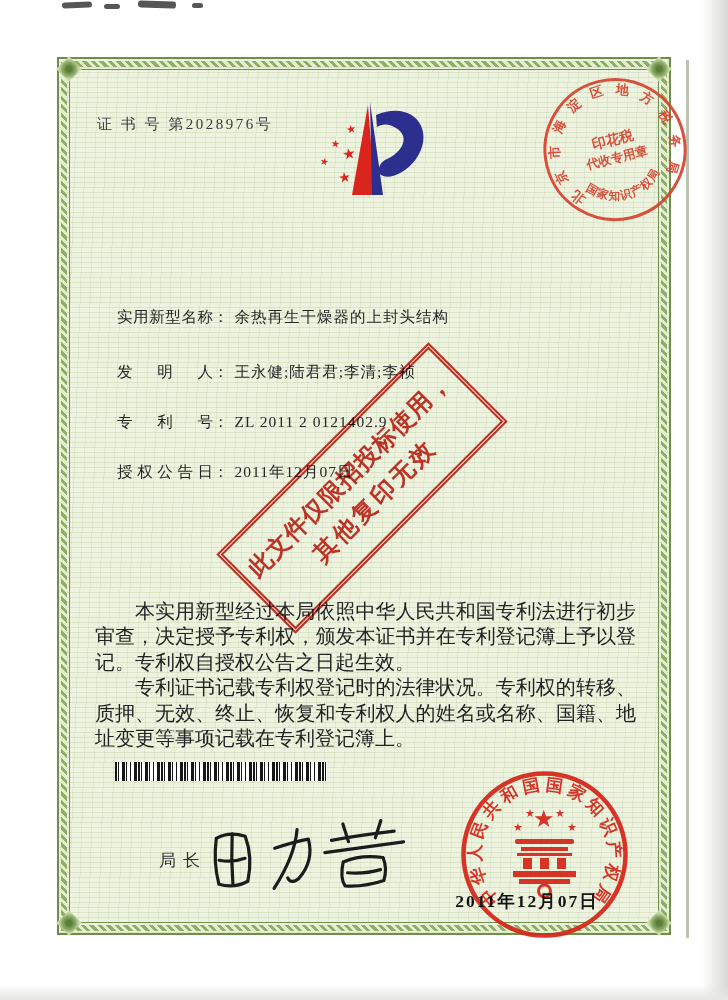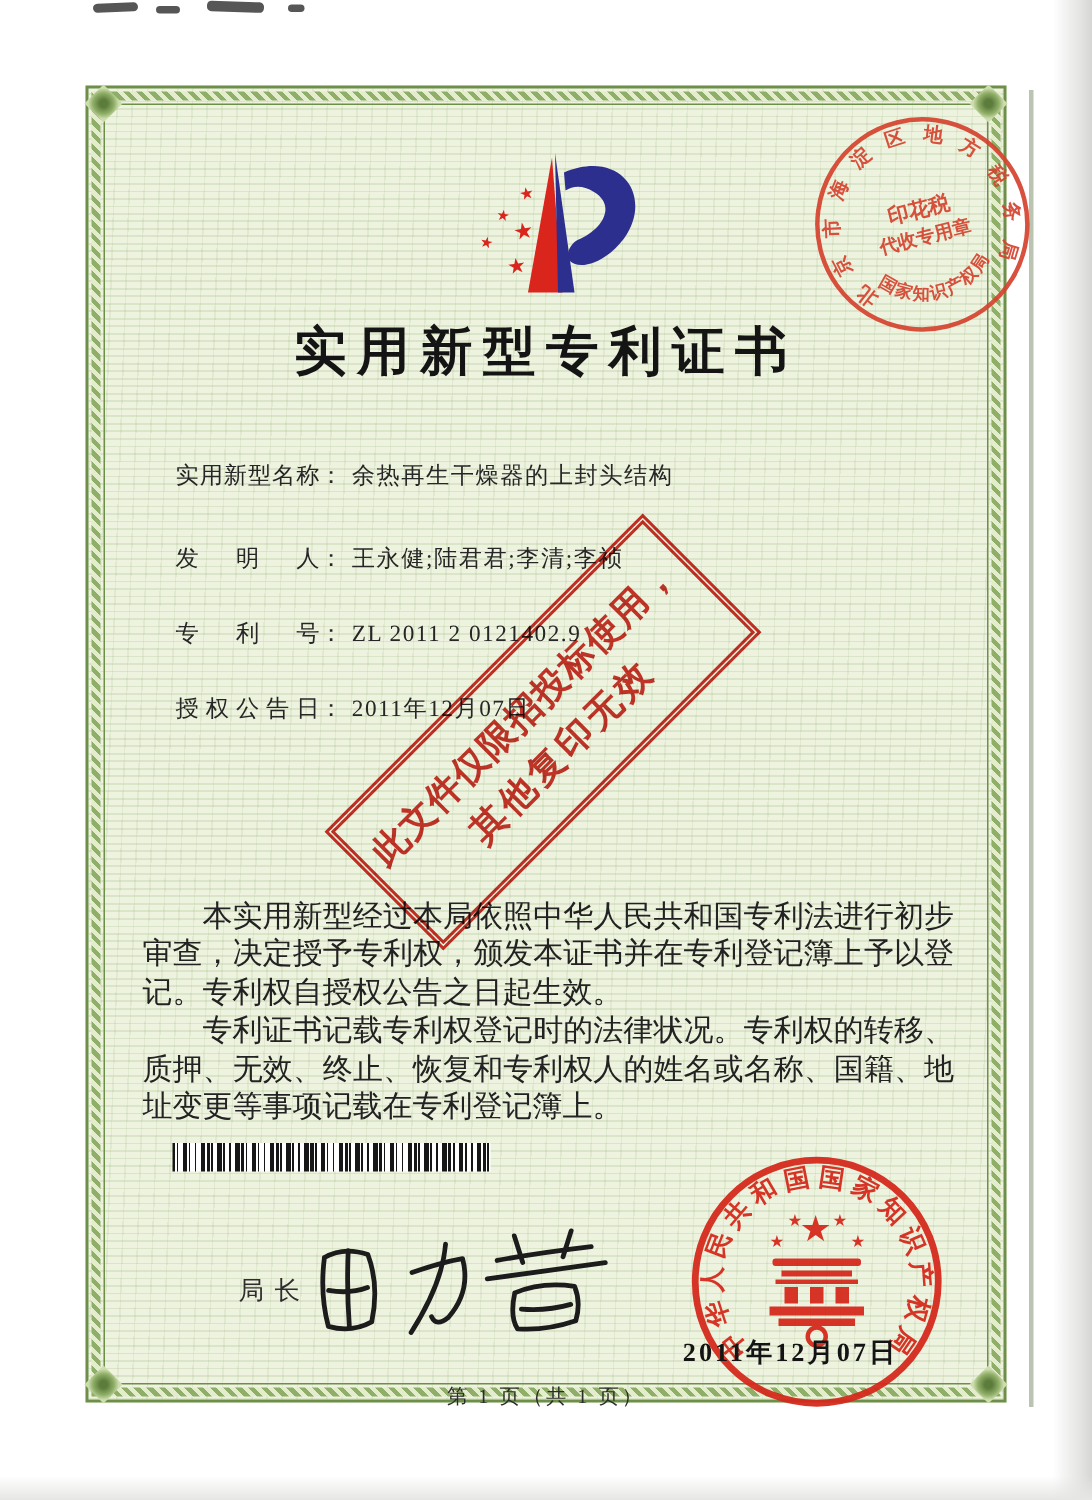--- a/index.html
+++ b/index.html
@@ -92,35 +92,35 @@
 <div class="paper-edge-line"></div>
 
 <div class="cert">
   <div class="band"></div>
   <div class="innerline"></div>
   <div class="corner tl"></div>
   <div class="corner tr"></div>
   <div class="corner bl"></div>
   <div class="corner br"></div>
 
+  <div class="cert-no">证 书 号 第2028976号</div>
 
   <div class="logo">
     <svg width="150" height="106" viewBox="0 0 150 106">
       <polygon points="82,8 89,98 66,98" fill="#da251d"></polygon>
       <polygon points="84,5 97,98 86,98" fill="#2d2f8e"></polygon>
       <path d="M 90,18 C 128,2 150,34 130,62 C 119,77 101,84 94,77 C 91,72 94,66 99,63 C 116,56 125,40 110,31 C 102,26 96,27 91,30 Z" fill="#2d2f8e"></path>
       <text x="60" y="36" font-size="11" fill="#da251d" transform="rotate(-12 64 32)">★</text>
       <text x="45" y="50" font-size="10" fill="#da251d" transform="rotate(8 49 46)">★</text>
       <text x="56" y="62" font-size="15" fill="#da251d" transform="rotate(-10 63 56)">★</text>
       <text x="34" y="68" font-size="10" fill="#da251d" transform="rotate(12 38 64)">★</text>
       <text x="52" y="85" font-size="14" fill="#da251d" transform="rotate(-8 59 79)">★</text>
     </svg>
   </div>
 
-  <div class="title">实用新型专利证书</div>
 
   <div class="fields">
     <div class="field-row">
       <span class="flabel">实用新型名称</span><span class="fsep">：</span><span class="fvalue">余热再生干燥器的上封头结构</span>
     </div>
     <div class="field-row">
       <span class="flabel">发明人</span><span class="fsep">：</span><span class="fvalue">王永健;陆君君;李清;李祯</span>
     </div>
     <div class="field-row">
       <span class="flabel">专利号</span><span class="fsep">：</span><span class="fvalue">ZL 2011 2 0121402.9</span>
@@ -180,21 +180,20 @@
         <rect x="100" y="91" width="9" height="11"></rect>
         <rect x="56" y="104" width="63" height="6"></rect>
         <rect x="62" y="112" width="51" height="5"></rect>
         <circle cx="87.5" cy="124" r="6" fill="none" stroke="#d5291b" stroke-width="3"></circle>
       </g>
     </svg>
   </div>
 
   <div class="seal-date">2011年12月07日</div>
 
-  <div class="footer">第 1 页（共 1 页）</div>
 </div>
 
 <div class="tax-stamp">
   <svg width="155" height="155" viewBox="0 0 155 155">
     <defs>
       <path id="taxTop" d="M 37.9,117.1 A 56,56 0 1 1 117.1,117.1" fill="none"></path>
       <path id="taxBottom" d="M 39.2,109.6 A 50,50 0 0 0 115.8,109.6" fill="none"></path>
     </defs>
     <circle cx="77.5" cy="77.5" r="70" fill="none" stroke="#d5432f" stroke-width="3"></circle>
     <text font-size="13" font-weight="bold" fill="#d5432f">

